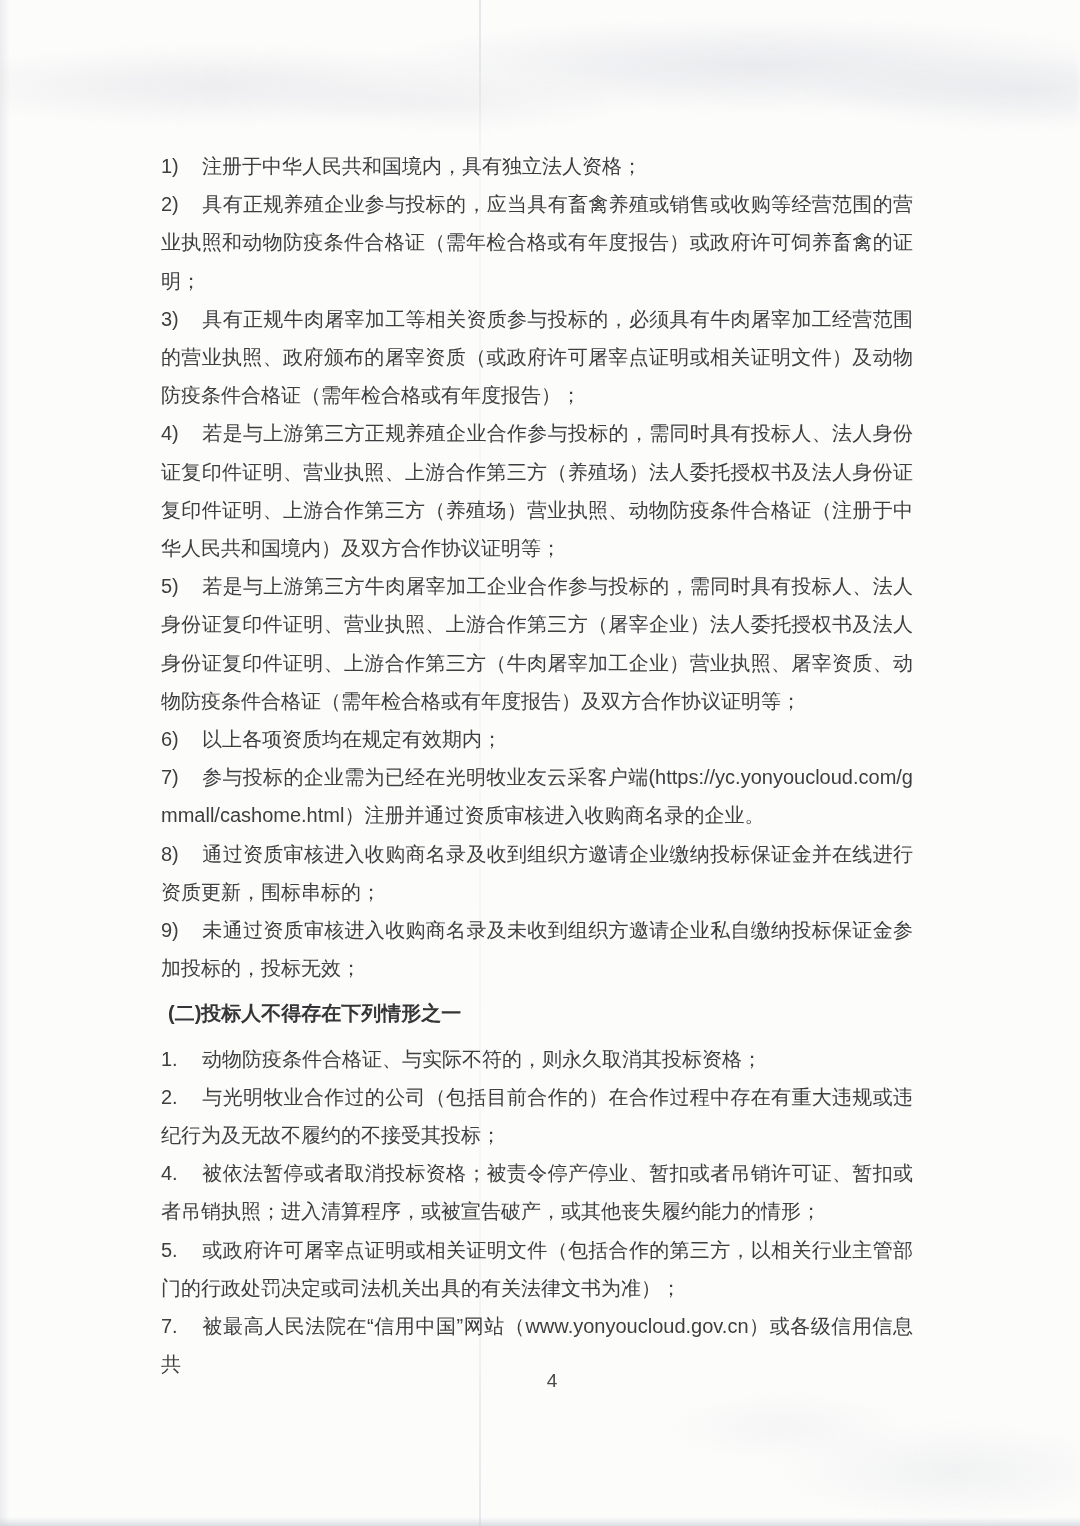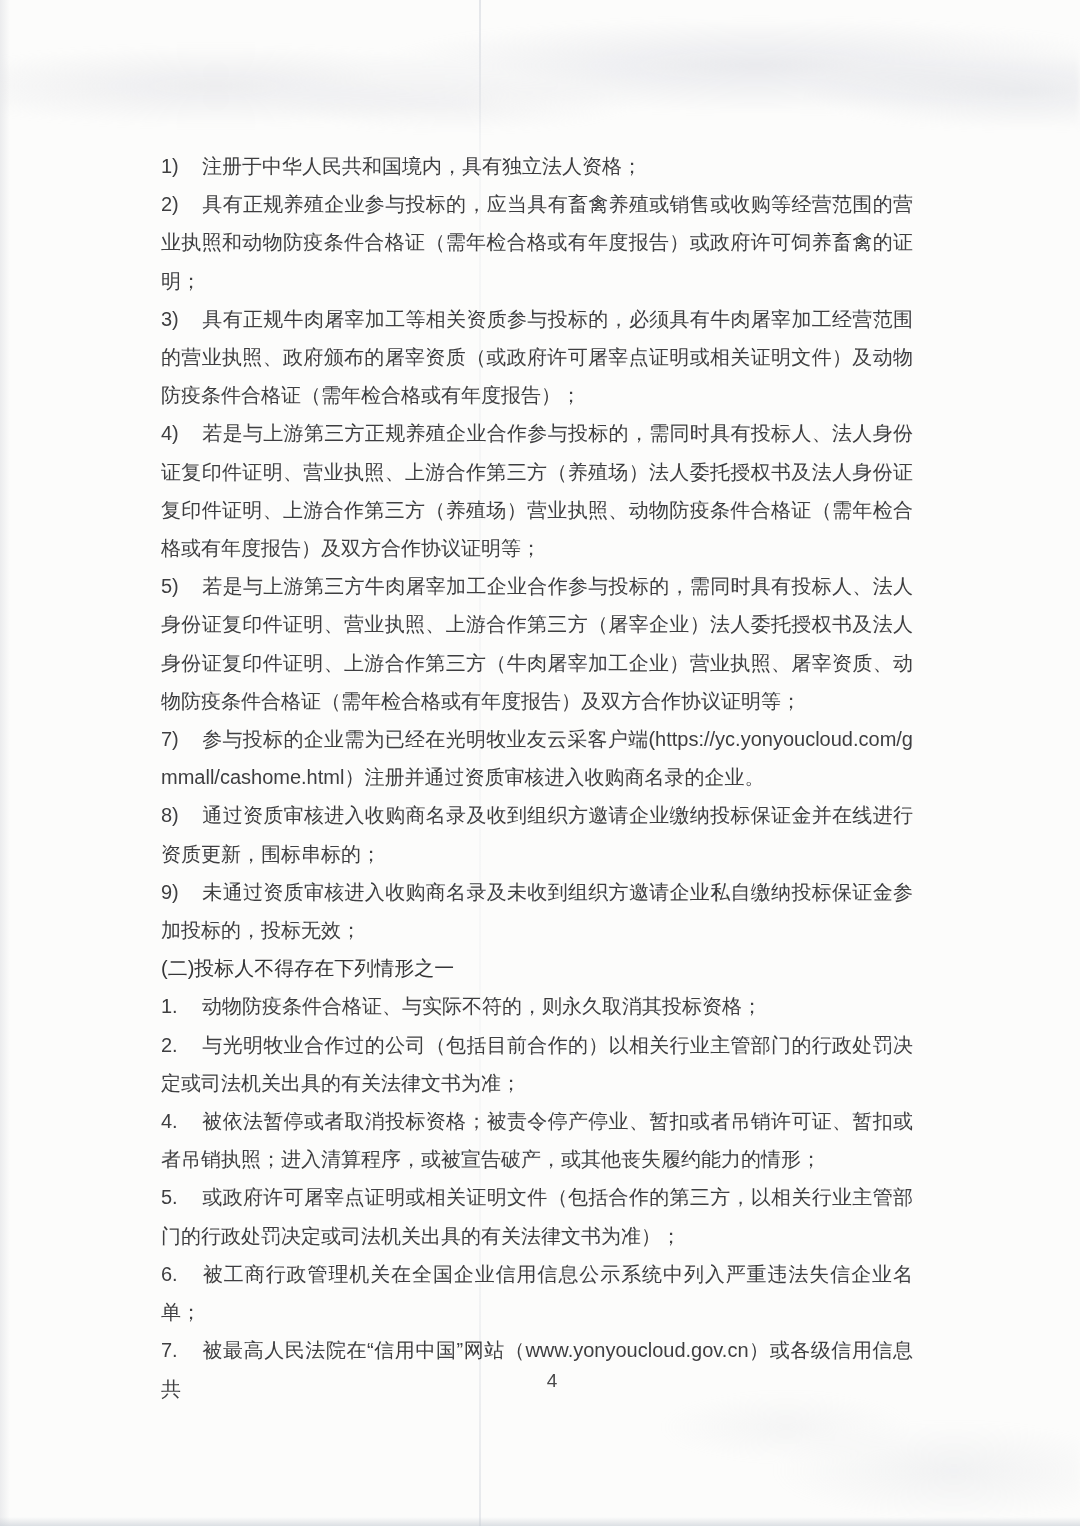--- a/index.html
+++ b/index.html
@@ -76,22 +76,22 @@
   .item {
     margin: 0;
     text-align: justify;
     word-break: break-all;
   }
   .item .num {
     display: inline-block;
     width: 41px;
   }
   .heading {
-    margin: 0;
-    font-weight: normal;
+    margin: 7px;
+    font-weight: bold;
     color: #353537;
   }
   .page-number {
     position: absolute;
     top: 1362px;
     left: 552px;
     transform: translateX(-50%);
     font-size: 19px;
     line-height: 38px;
     color: #48484a;
@@ -109,43 +109,43 @@
   <div class="page-bottom-edge"></div>
 
   <div class="content">
 
     <p class="item"><span class="num">1)</span><span class="txt">注册于中华人民共和国境内，具有独立法人资格；</span></p>
 
     <p class="item"><span class="num">2)</span><span class="txt">具有正规养殖企业参与投标的，应当具有畜禽养殖或销售或收购等经营范围的营业执照和动物防疫条件合格证（需年检合格或有年度报告）或政府许可饲养畜禽的证明；</span></p>
 
     <p class="item"><span class="num">3)</span><span class="txt">具有正规牛肉屠宰加工等相关资质参与投标的，必须具有牛肉屠宰加工经营范围的营业执照、政府颁布的屠宰资质（或政府许可屠宰点证明或相关证明文件）及动物防疫条件合格证（需年检合格或有年度报告）；</span></p>
 
-    <p class="item"><span class="num">4)</span><span class="txt">若是与上游第三方正规养殖企业合作参与投标的，需同时具有投标人、法人身份证复印件证明、营业执照、上游合作第三方（养殖场）法人委托授权书及法人身份证复印件证明、上游合作第三方（养殖场）营业执照、动物防疫条件合格证（需年检合格或有年度报告）及双方合作协议证明等；</span></p>
+    <p class="item"><span class="num">4)</span><span class="txt">若是与上游第三方正规养殖企业合作参与投标的，需同时具有投标人、法人身份证复印件证明、营业执照、上游合作第三方（养殖场）法人委托授权书及法人身份证复印件证明、上游合作第三方（养殖场）营业执照、动物防疫条件合格证（注册于中华人民共和国境内）及双方合作协议证明等；</span></p>
 
     <p class="item"><span class="num">5)</span><span class="txt">若是与上游第三方牛肉屠宰加工企业合作参与投标的，需同时具有投标人、法人身份证复印件证明、营业执照、上游合作第三方（屠宰企业）法人委托授权书及法人身份证复印件证明、上游合作第三方（牛肉屠宰加工企业）营业执照、屠宰资质、动物防疫条件合格证（需年检合格或有年度报告）及双方合作协议证明等；</span></p>
 
+    <p class="item"><span class="num">6)</span><span class="txt">以上各项资质均在规定有效期内；</span></p>
 
     <p class="item"><span class="num">7)</span><span class="txt">参与投标的企业需为已经在光明牧业友云采客户端(https://yc.yonyoucloud.com/gmmall/cashome.html）注册并通过资质审核进入收购商名录的企业。</span></p>
 
     <p class="item"><span class="num">8)</span><span class="txt">通过资质审核进入收购商名录及收到组织方邀请企业缴纳投标保证金并在线进行资质更新，围标串标的；</span></p>
 
     <p class="item"><span class="num">9)</span><span class="txt">未通过资质审核进入收购商名录及未收到组织方邀请企业私自缴纳投标保证金参加投标的，投标无效；</span></p>
 
     <p class="heading">(二)投标人不得存在下列情形之一</p>
 
     <p class="item"><span class="num">1.</span><span class="txt">动物防疫条件合格证、与实际不符的，则永久取消其投标资格；</span></p>
 
-    <p class="item"><span class="num">2.</span><span class="txt">与光明牧业合作过的公司（包括目前合作的）以相关行业主管部门的行政处罚决定或司法机关出具的有关法律文书为准；</span></p>
+    <p class="item"><span class="num">2.</span><span class="txt">与光明牧业合作过的公司（包括目前合作的）在合作过程中存在有重大违规或违纪行为及无故不履约的不接受其投标；</span></p>
 
 
     <p class="item"><span class="num">4.</span><span class="txt">被依法暂停或者取消投标资格；被责令停产停业、暂扣或者吊销许可证、暂扣或者吊销执照；进入清算程序，或被宣告破产，或其他丧失履约能力的情形；</span></p>
 
     <p class="item"><span class="num">5.</span><span class="txt">或政府许可屠宰点证明或相关证明文件（包括合作的第三方，以相关行业主管部门的行政处罚决定或司法机关出具的有关法律文书为准）；</span></p>
 
-    <p class="item"><span class="num">6.</span><span class="txt">被工商行政管理机关在全国企业信用信息公示系统中列入严重违法失信企业名单；</span></p>
 
     <p class="item"><span class="num">7.</span><span class="txt">被最高人民法院在“信用中国”网站（www.yonyoucloud.gov.cn）或各级信用信息共</span></p>
 
   </div>
 
   <div class="page-number">4</div>
 
 </div>
 
 </body></html>

